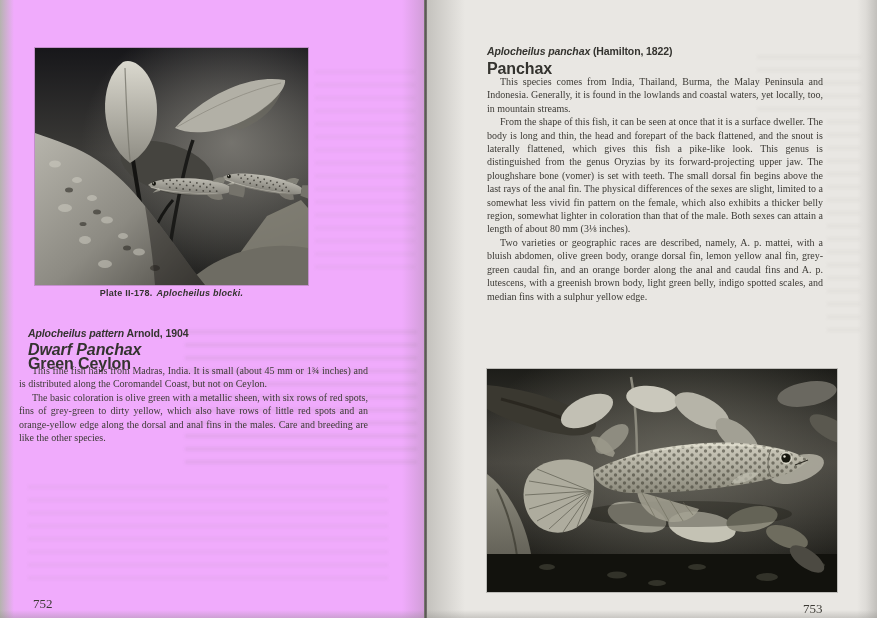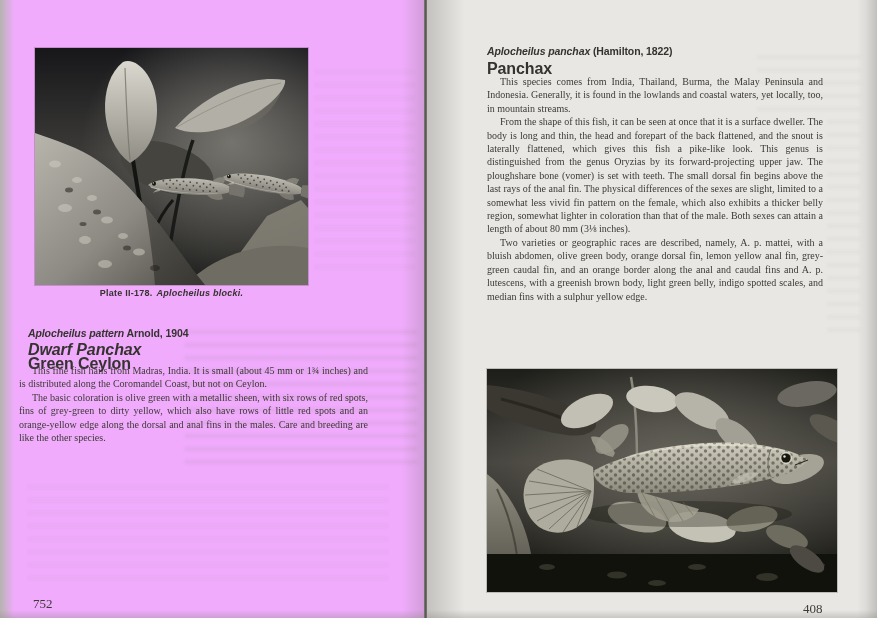--- a/index.html
+++ b/index.html
@@ -299,21 +299,21 @@
           <path d="M272,104 C264,112 252,116 244,114 C250,106 260,102 272,104 Z" fill="#c2c0b2" opacity="0.7"></path>
           <path d="M284,80 C280,90 280,100 284,108" stroke="#6e6c60" stroke-width="1" fill="none"></path>
           <path d="M321,91 L308,96" stroke="#2e2c24" stroke-width="1.1" fill="none"></path>
           <circle cx="299" cy="89" r="4.6" fill="#17170f"></circle>
           <circle cx="299" cy="89" r="5.6" fill="none" stroke="#d8d6c8" stroke-width="1"></circle>
           <circle cx="297.5" cy="87.5" r="1.2" fill="#e6e4d6"></circle>
         </g>
       </svg>
     </div>
 
-    <div class="page-num" style="left:376px; top:601px;">408</div>
+    <div class="page-num" style="left:376px; top:601px;">753</div>
   </div>
 
   <div class="gutter-shade-l"></div>
   <div class="gutter-line"></div>
   <div class="gutter-shade-r"></div>
   <div class="edge-left"></div>
   <div class="edge-right"></div>
   <div class="edge-bottom"></div>
 </div>
 

